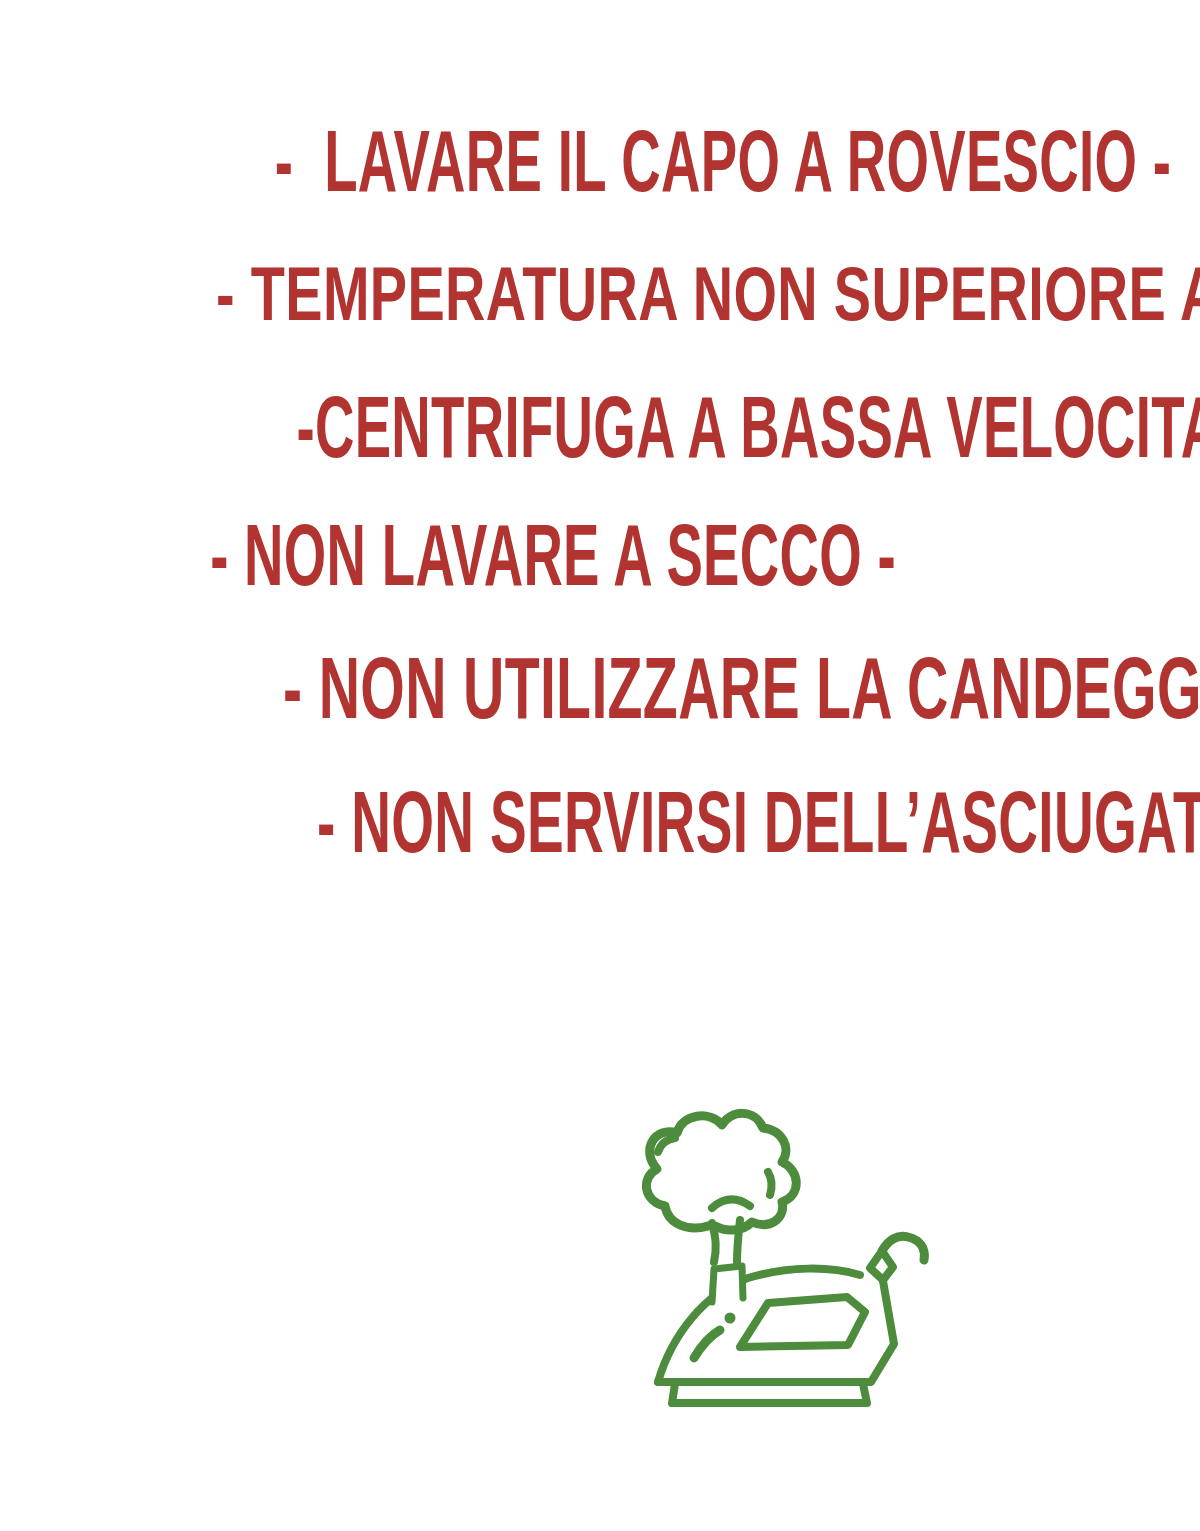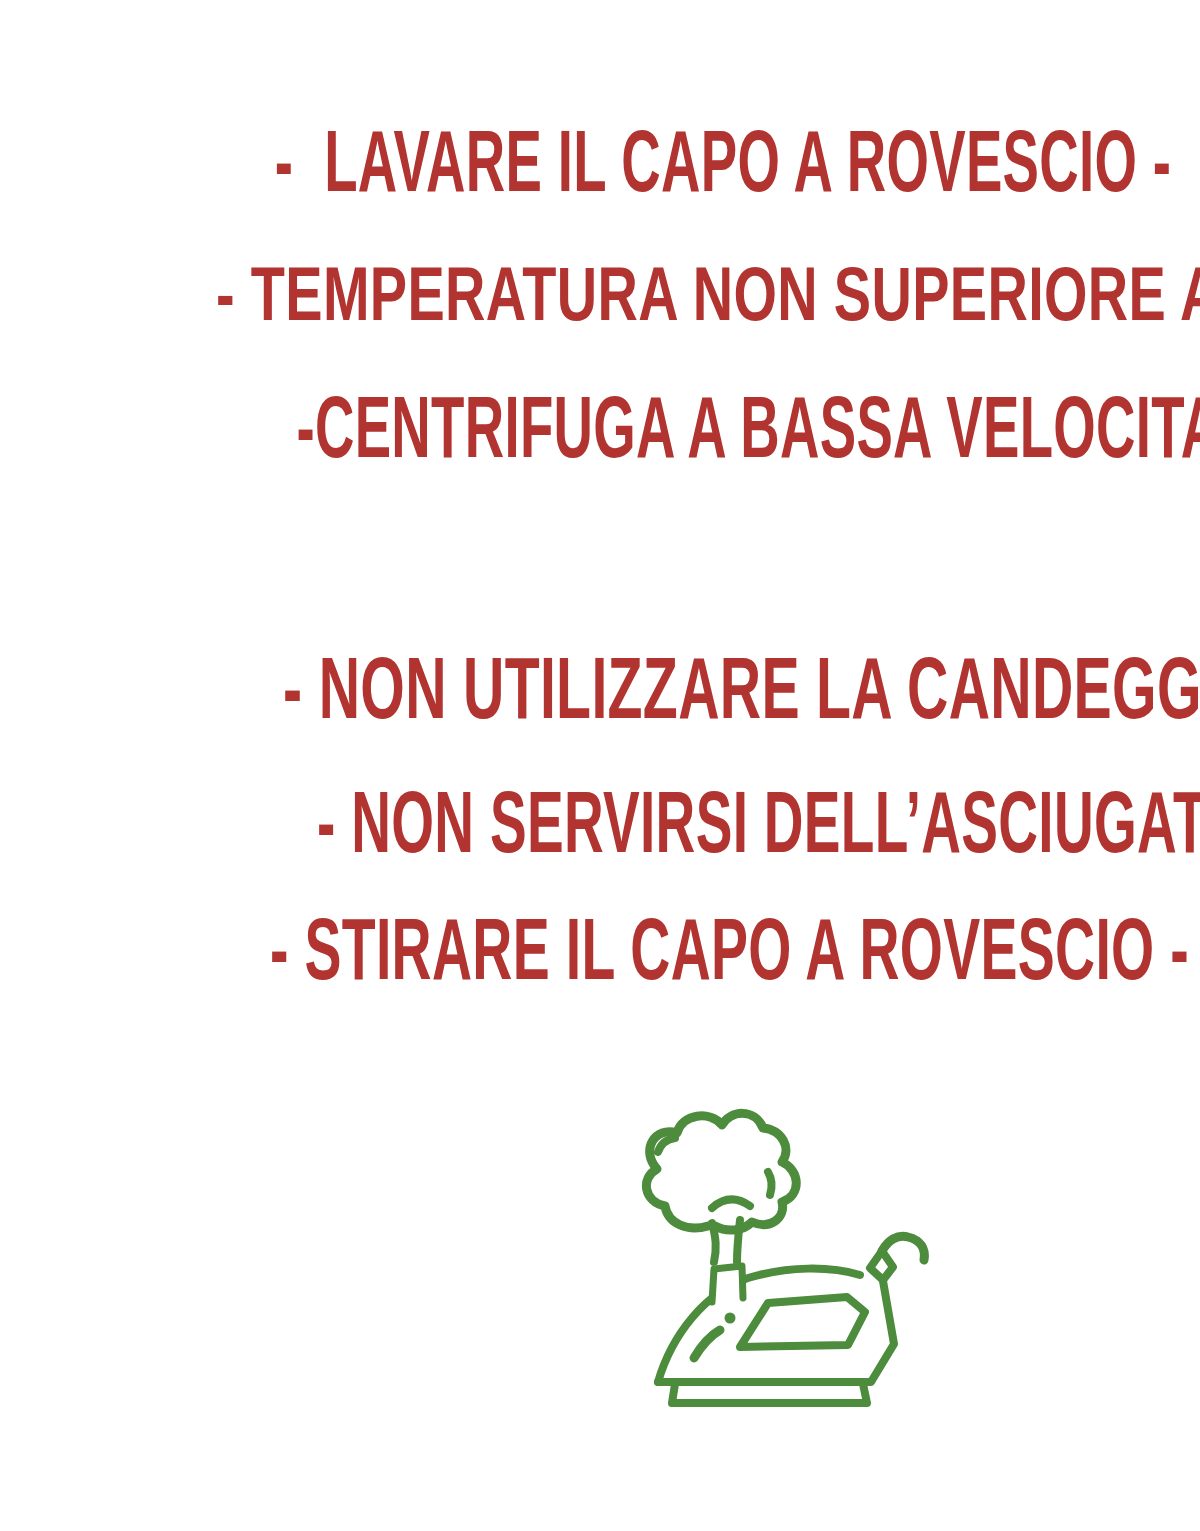--- a/index.html
+++ b/index.html
@@ -41,23 +41,23 @@
   }
 </style>
 </head>
 <body>
 
 <div class="canvas">
 
   <div class="line line-1"><span class="tx">-  LAVARE IL CAPO A ROVESCIO -</span></div>
   <div class="line line-2"><span class="tx">- TEMPERATURA NON SUPERIORE AI 30°C -</span></div>
   <div class="line line-3"><span class="tx">-CENTRIFUGA A BASSA VELOCITA’ -</span></div>
+  <div class="line line-4"><span class="tx">- NON LAVARE A SECCO -</span></div>
   <div class="line line-5"><span class="tx">- NON UTILIZZARE LA CANDEGGINA -</span></div>
   <div class="line line-6"><span class="tx">- NON SERVIRSI DELL’ASCIUGATRICE -</span></div>
-  <div class="line line-7"><span class="tx">- STIRARE IL CAPO A ROVESCIO -</span></div>
 
 
   <div class="icon icon-iron">
     <svg width="340" height="320" viewBox="0 0 340 320" fill="none" stroke="currentColor" stroke-width="8" stroke-linecap="round" stroke-linejoin="round">
 
       <path stroke-width="9" d="M 78 136 C 58 142 38 134 35 116 C 14 112 10 88 27 79 C 10 60 25 36 47 43 C 52 24 80 20 92 35 C 100 20 125 18 133 38 C 152 40 162 58 152 72 C 170 80 172 105 152 112 C 156 128 140 140 122 132 C 112 142 96 142 85 136"></path>
       <path d="M 28 62 Q 32 50 45 48"></path>
       <path d="M 138 82 Q 144 92 140 105"></path>
       <path d="M 82 118 Q 100 102 120 116"></path>
 

